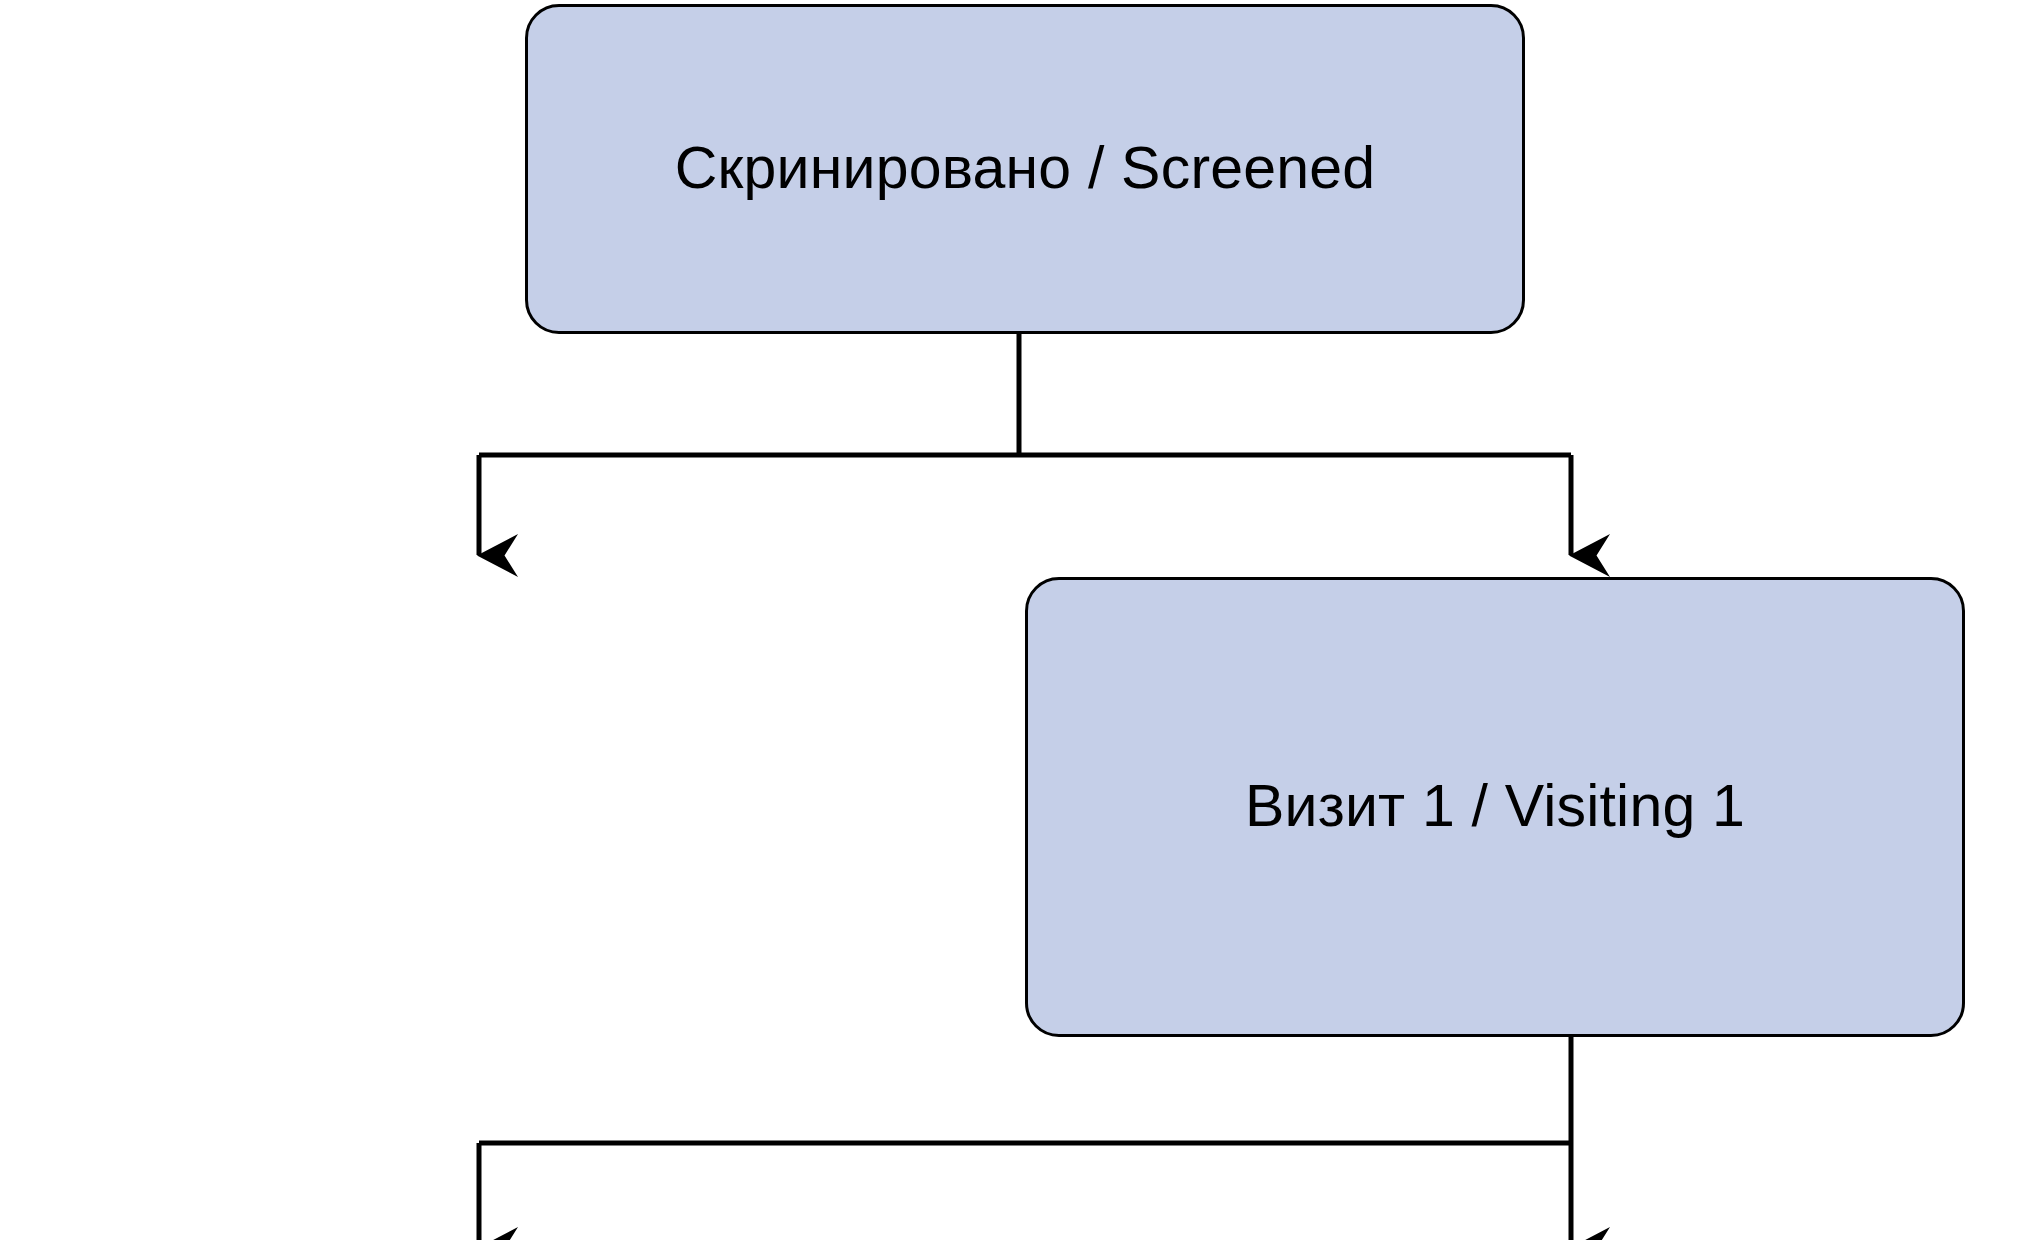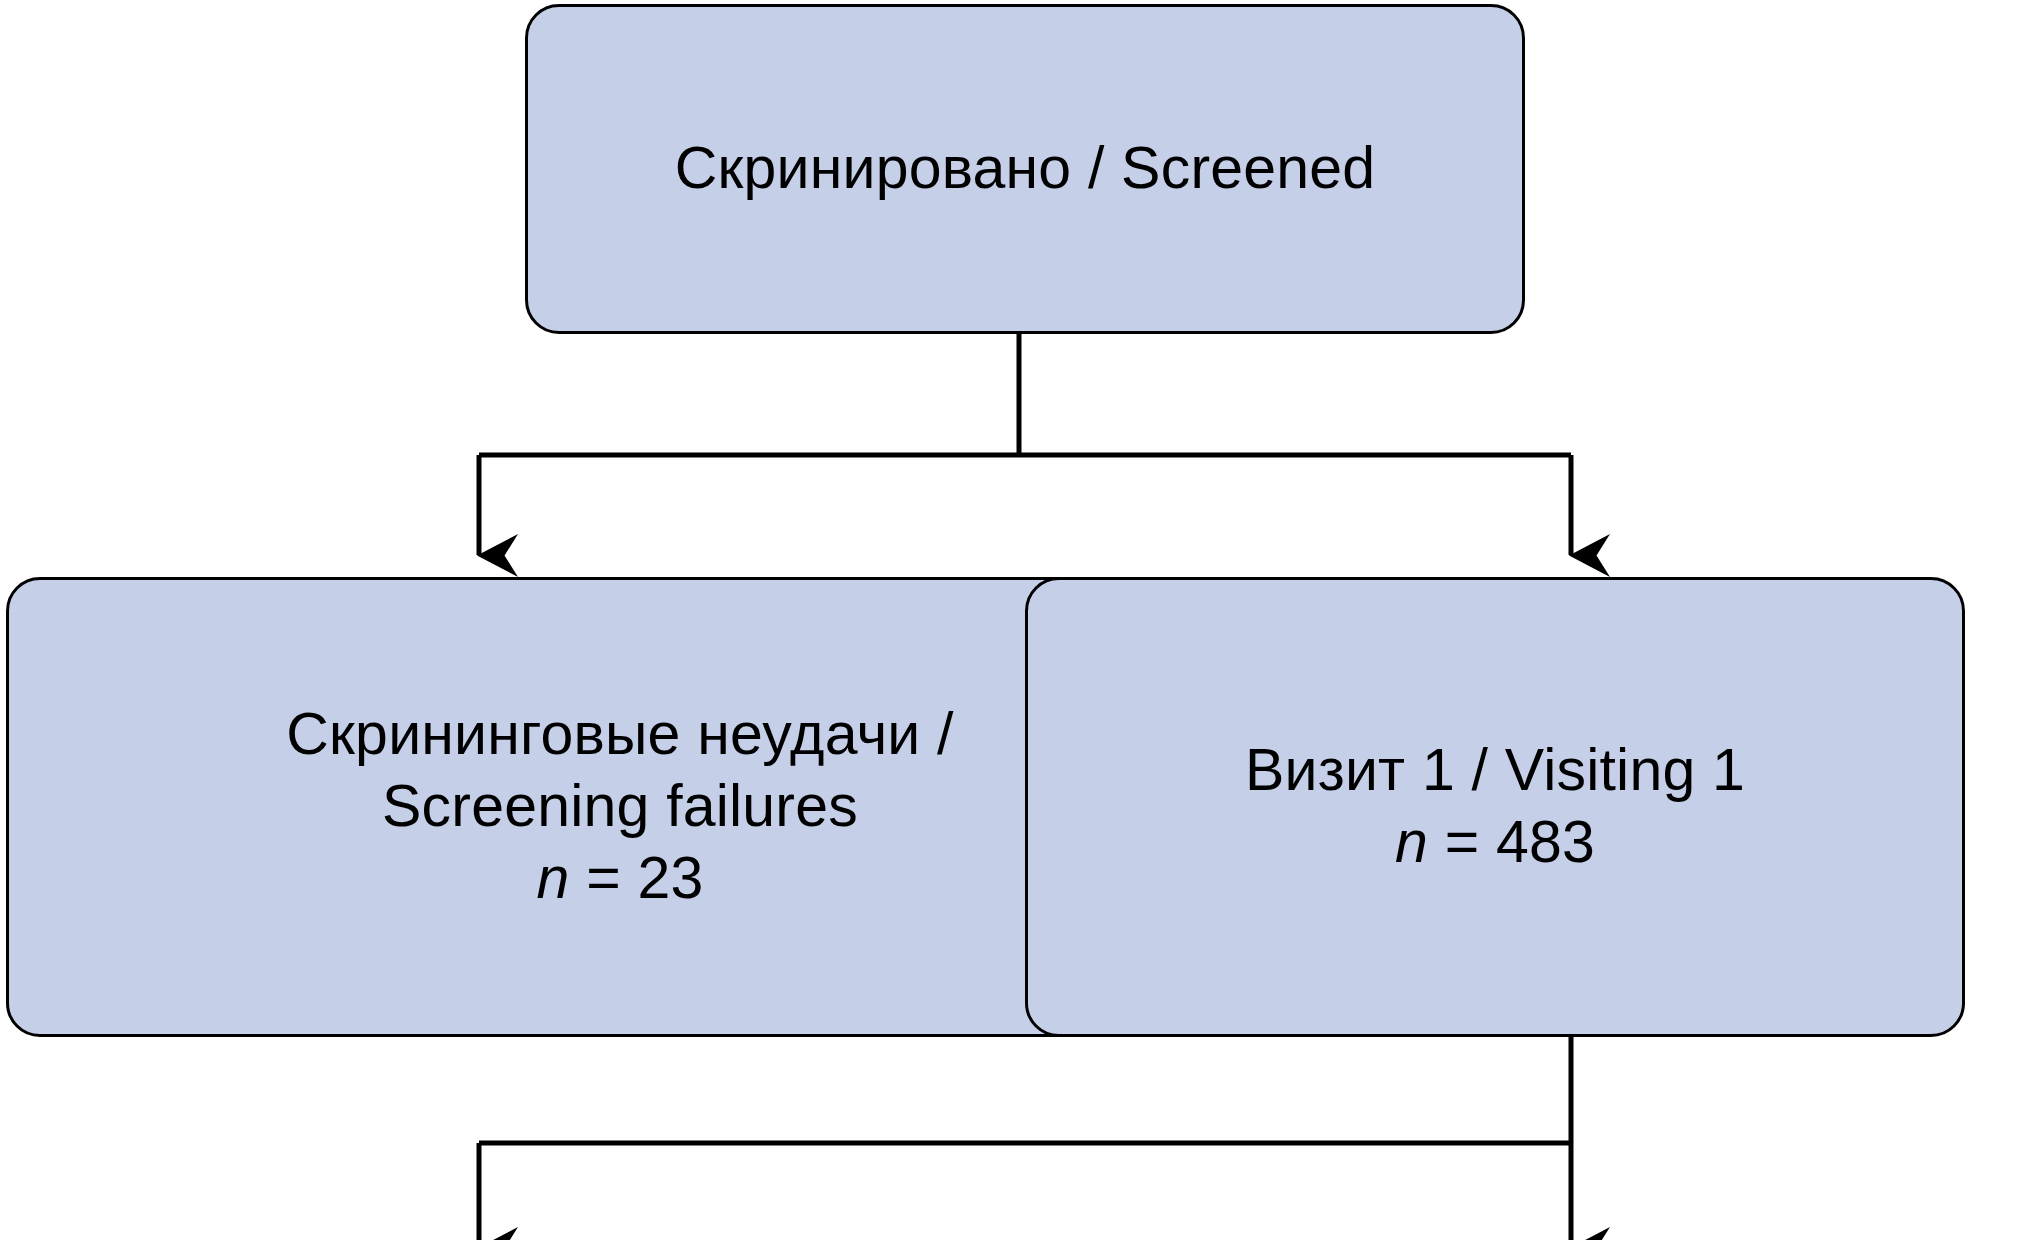--- a/index.html
+++ b/index.html
@@ -91,28 +91,18 @@
     </g>
     <g>
       <path d="M1571,1143 L1571,1248" stroke="#000000" stroke-width="5" fill="none" marker-end="url(#arrowhead)"></path>
     </g>
   </svg>
 
   <div class="node" id="node-screened">
     <span class="line">Скринировано / Screened</span>
   </div>
 
-  <div class="node" id="node-failures">
-    <span class="line">Скрининговые неудачи /</span>
-    <span class="line">Screening failures</span>
-    <span class="nline">
-      <span class="nvar">n</span><span> = </span><span>23</span>
-    </span>
-  </div>
 
   <div class="node" id="node-visit1">
     <span class="line">Визит 1 / Visiting 1</span>
-    <span class="nline">
-      <span class="nvar">n</span><span> = </span><span>483</span>
-    </span>
   </div>
 
 </div>
 
 </body></html>

